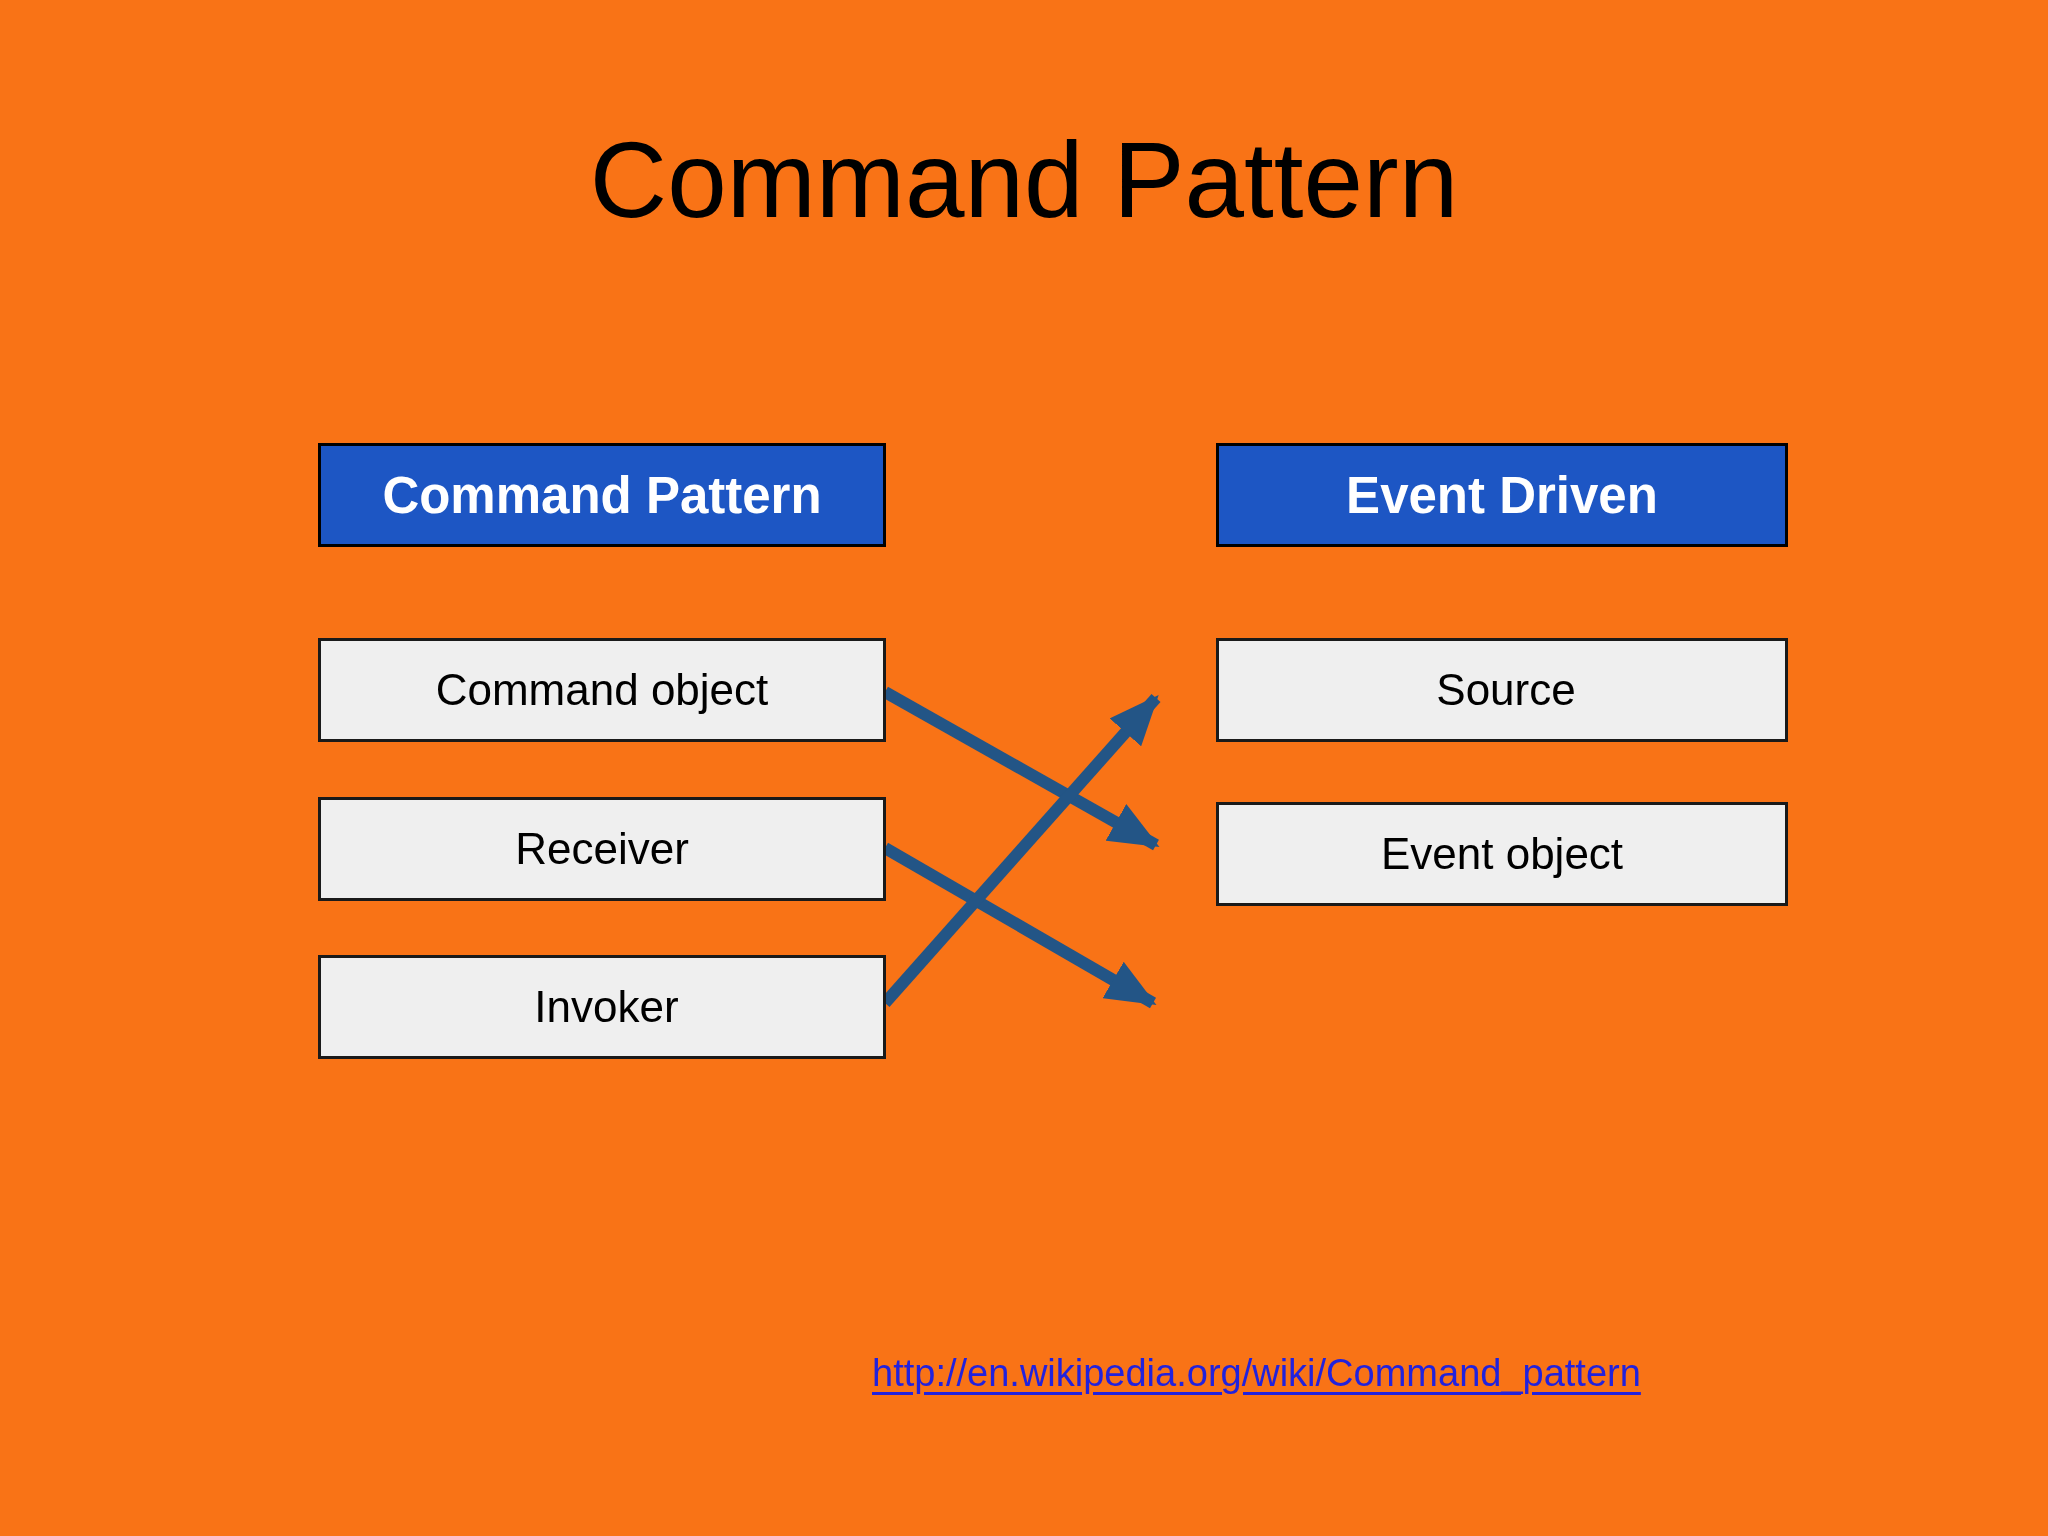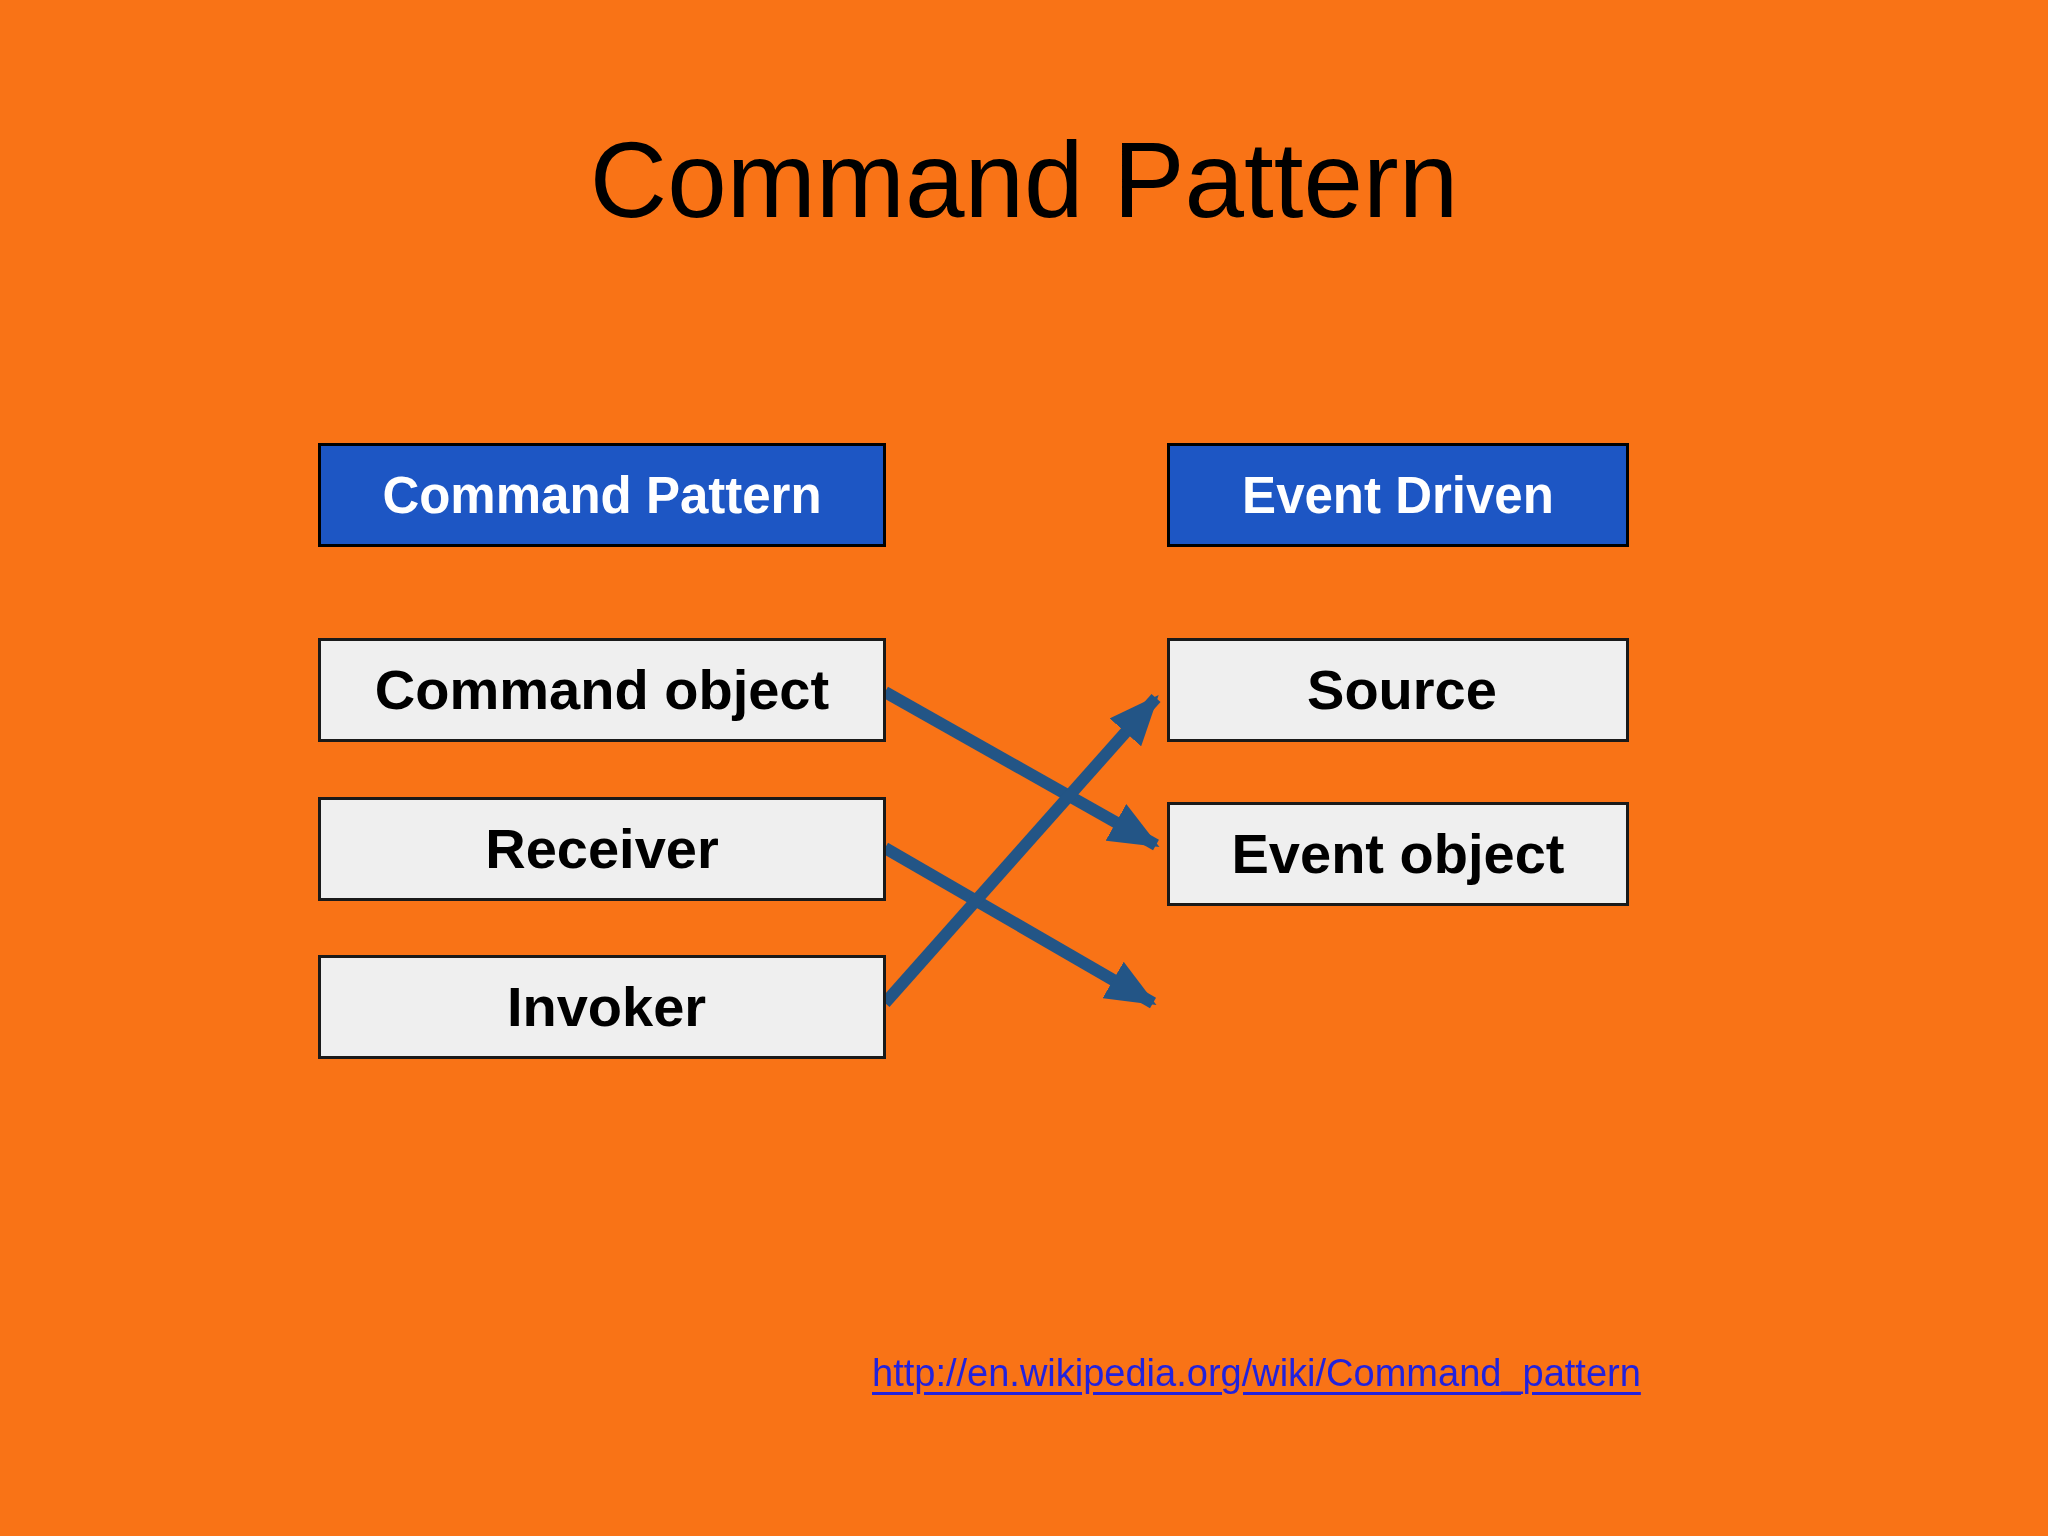--- a/index.html
+++ b/index.html
@@ -34,36 +34,36 @@
   .node{
     position:absolute;
     box-sizing:border-box;
     display:flex;
     align-items:center;
     justify-content:center;
     text-align:center;
     line-height:1;
   }
   .col-left{left:318px;width:568px;}
-  .col-right{left:1167px;width:462px;}
+  .col-right{left:1216px;width:572px;}
   .header-box{
     height:104px;
     background:var(--header-bg);
     border:3px solid #000000;
     color:var(--header-text);
     font-size:51px;
     font-weight:700;
   }
   .item-box{
     height:104px;
     background:var(--box-bg);
     border:3px solid var(--box-border);
     color:#000000;
-    font-size:56px;
-    font-weight:700;
+    font-size:44px;
+    font-weight:400;
   }
   .row-header{top:443px;}
   .l-row1{top:638px;}
   .l-row2{top:797px;}
   .l-row3{top:955px;padding-left:9px;}
   .r-row1{top:638px;padding-left:8px;}
   .r-row2{top:802px;}
   .r-row3{top:958px;}
   .arrow-layer{
     position:absolute;

